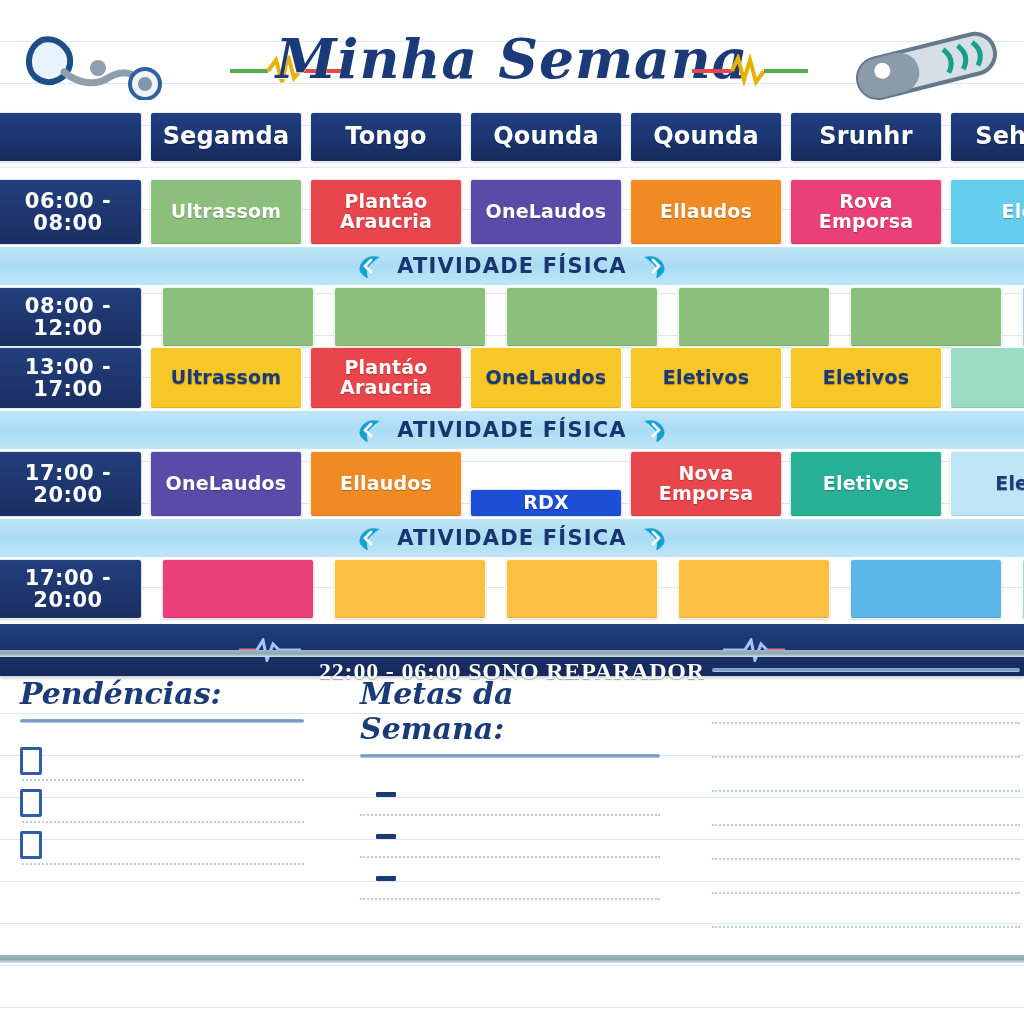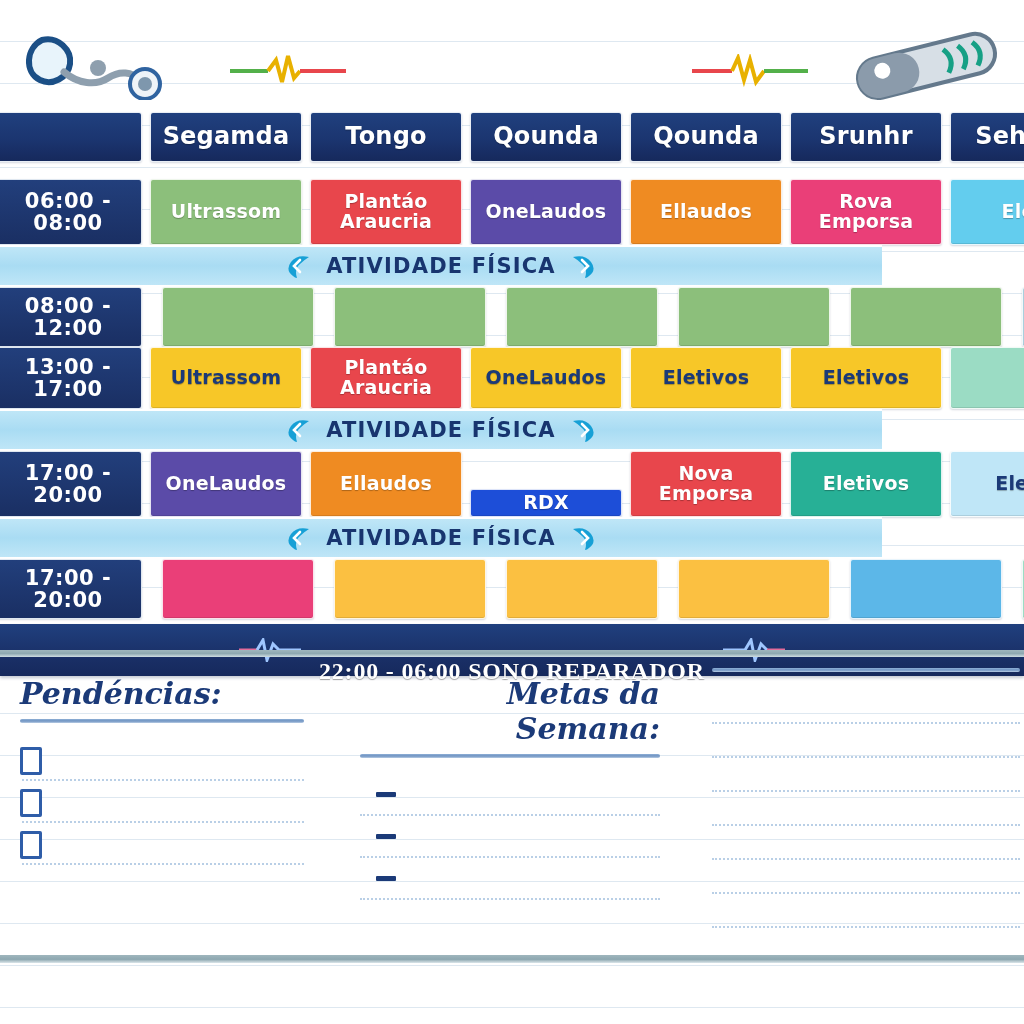--- a/index.html
+++ b/index.html
@@ -81,21 +81,21 @@
     font-family:"DejaVu Sans",sans-serif;
     letter-spacing:.5px;
   }
 
   .r-tall{height:66px;}
   .r-med {height:62px;}
   .r-block{height:60px;gap:12px;}
 
   
   .banner{
-    position:relative;width:882px;height:38px;
+    position:relative;width:1024px;height:38px;
     background:linear-gradient(180deg,#bfe6f7 0%, #a9dcf3 50%, #bfe6f7 100%);
     display:flex;align-items:center;justify-content:center;gap:14px;
     border-top:2px solid #ffffff;border-bottom:2px solid #ffffff;
   }
   .banner .btxt{
     font-family:"DejaVu Sans",sans-serif;
     font-weight:700;font-size:21px;color:#18356f;letter-spacing:1.2px;
   }
   .chev{width:26px;height:26px;flex:0 0 26px;}
 
@@ -125,21 +125,21 @@
   .p2{flex:0 0 352px;padding:0 44px 0 8px;}
   .p3{flex:1 1 auto;padding:0 4px 0 8px;}
 
   .panel h2{
     margin:0;padding:14px 0 2px 0;
     font-family:"DejaVu Serif",serif;
     font-style:italic;font-weight:700;
     font-size:30px;color:#1b3a78;
     text-align:left;
   }
-  .p2 h2,.p3 h2{text-align:right;}
+  .p2 h2,.p3 h2{text-align:left;}
   .rule{
     height:4px;border-radius:2px;margin-top:6px;
     background:linear-gradient(180deg,#8fb0d6 0%, #6f93c2 50%, #b9cde4 100%);
   }
 
   .todo{margin-top:22px;}
   .todo-row{position:relative;height:42px;}
   .box{
     position:absolute;left:0;top:2px;width:22px;height:28px;
     border:3px solid #2f5da8;border-radius:2px;background:#fff;
@@ -186,20 +186,21 @@
     </div>
 
     <div class="ekg l">
       <svg viewBox="0 0 120 34" width="120" height="34">
         <line x1="2" y1="17" x2="40" y2="17" stroke="#53b04a" stroke-width="4"></line>
         <polyline points="40,17 48,6 54,28 60,2 66,24 72,17" fill="none" stroke="#e8b100" stroke-width="4"></polyline>
         <line x1="72" y1="17" x2="118" y2="17" stroke="#e8464c" stroke-width="4"></line>
       </svg>
     </div>
 
+    <div class="title">Minha Semana</div>
 
     <div class="ekg r">
       <svg viewBox="0 0 120 34" width="120" height="34">
         <line x1="2" y1="17" x2="42" y2="17" stroke="#e8464c" stroke-width="4"></line>
         <polyline points="42,17 48,4 54,26 60,6 66,28 74,17" fill="none" stroke="#e8b100" stroke-width="4"></polyline>
         <line x1="74" y1="17" x2="118" y2="17" stroke="#53b04a" stroke-width="4"></line>
       </svg>
     </div>
 
     <div class="deco-right">

